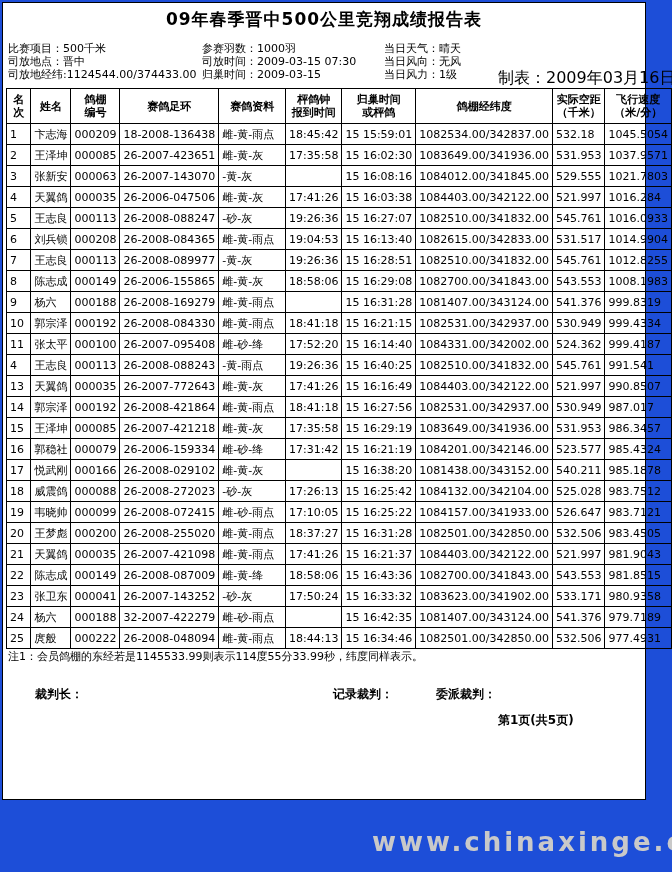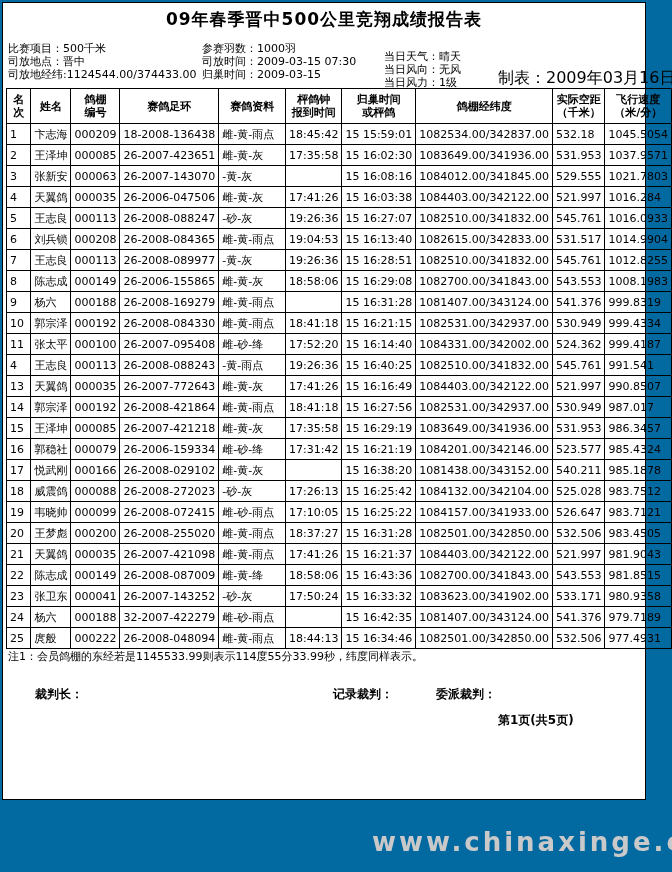--- a/index.html
+++ b/index.html
@@ -1,17 +1,17 @@
 <!DOCTYPE html>
 <html><head>
 <meta charset="utf-8">
 <style>
   html,body{margin:0;padding:0;background:#ffffff;}
   body{font-family:"DejaVu Sans",sans-serif;color:#000;}
-  #screen{position:relative;width:672px;height:872px;background:#0369a1;overflow:hidden;}
+  #screen{position:relative;width:672px;height:872px;background:#1d4ed8;overflow:hidden;}
   .page-border{position:absolute;left:2px;top:2px;width:642px;height:796px;border:1px solid #000;background:#fff;}
   .title{position:absolute;left:2px;top:8px;width:644px;text-align:center;font-size:17px;font-weight:bold;letter-spacing:1px;}
   .infoblock{position:absolute;font-size:11px;line-height:13px;white-space:nowrap;}
   .infoblock div{height:13px;}
   .made-date{position:absolute;font-size:16px;white-space:nowrap;text-align:center;}
   table.results{position:absolute;left:6px;top:88px;border-collapse:collapse;table-layout:fixed;font-size:11px;}
   table.results th,table.results td{border:1px solid #000;padding:0 3px;overflow:hidden;white-space:nowrap;}
   table.results th{font-weight:bold;text-align:center;white-space:pre-line;height:32px;line-height:13px;padding:1px 2px;border-radius:10px;}
   table.results td{height:20px;text-align:left;}
   .notes{position:absolute;left:8px;top:650px;font-size:11px;line-height:13px;white-space:nowrap;}
@@ -34,21 +34,21 @@
     <div><span>司放地点：</span><span>晋中</span></div>
     <div><span>司放地经纬:</span><span>1124544.00/374433.00</span></div>
   </div>
 
   <div class="infoblock" style="left:202px;top:42px;">
     <div><span>参赛羽数：</span><span>1000羽</span></div>
     <div><span>司放时间：</span><span>2009-03-15 07:30</span></div>
     <div><span>归巢时间：</span><span>2009-03-15</span></div>
   </div>
 
-  <div class="infoblock" style="left:384px;top:42px;margin-top:8px;">
+  <div class="infoblock" style="left:384px;top:42px;">
     <div><span>当日天气：</span><span>晴天</span></div>
     <div><span>当日风向：</span><span>无风</span></div>
     <div><span>当日风力：</span><span>1级</span></div>
   </div>
 
   <div class="made-date" style="left:498px;top:68px;"><span>制表：</span><span>2009年03月16日</span></div>
 
   <table class="results">
     <colgroup>
         <col style="width: 25px;">

